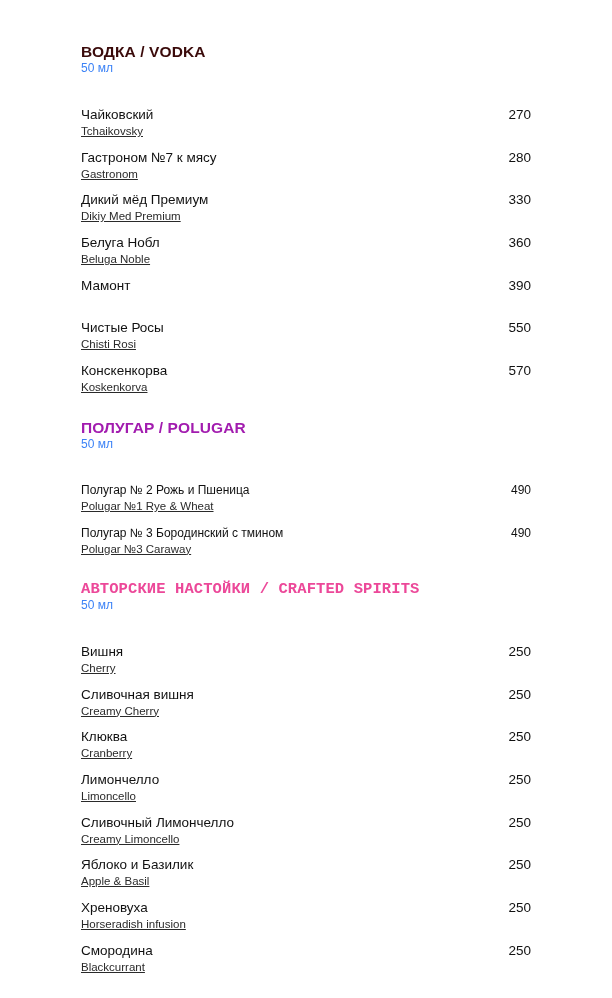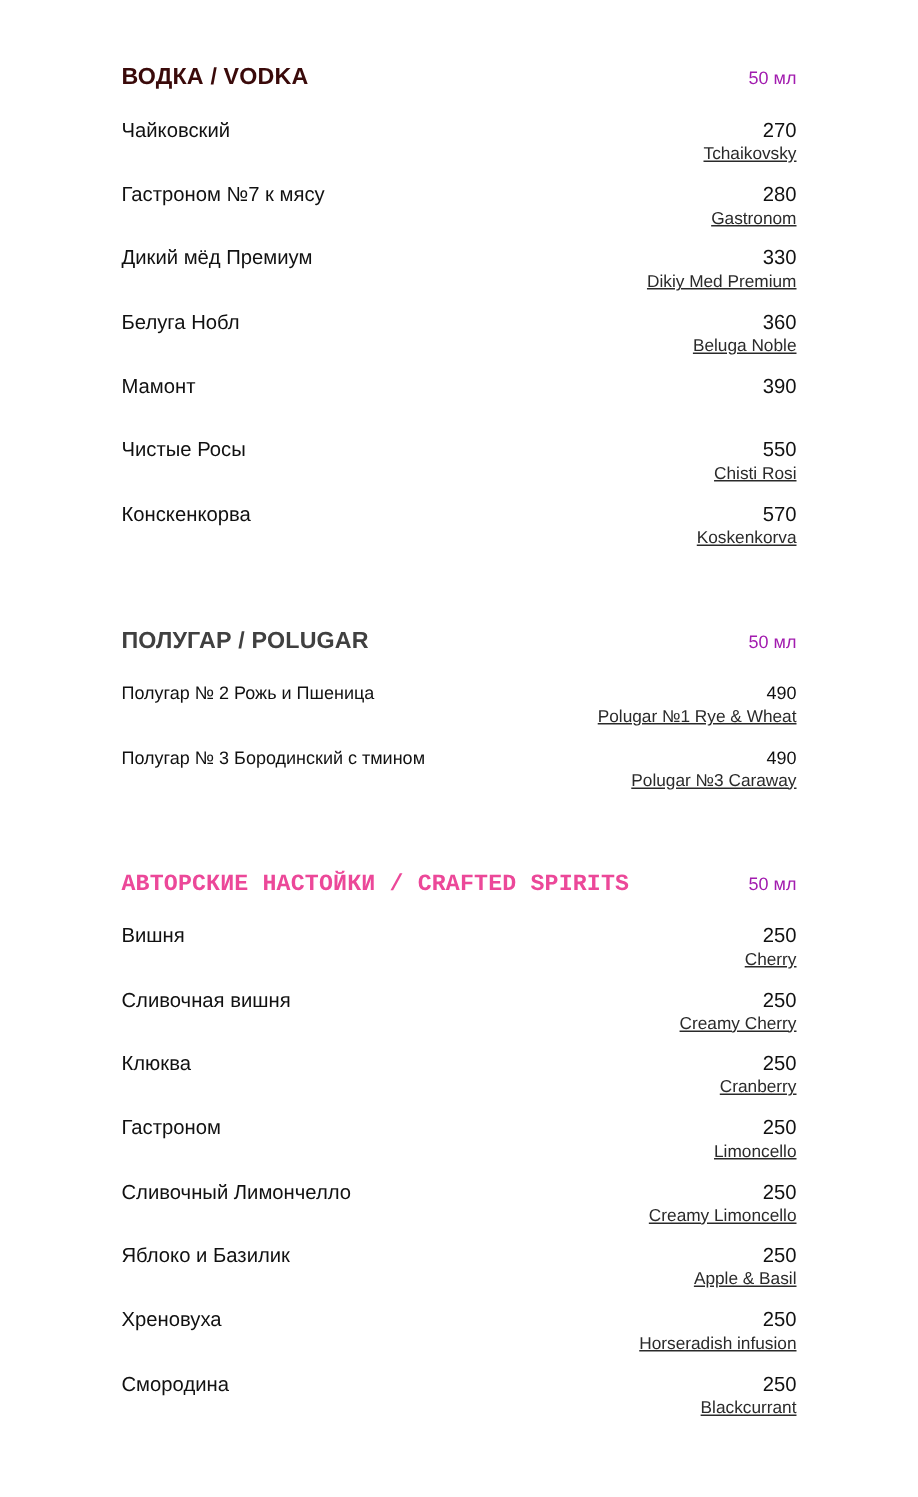--- a/index.html
+++ b/index.html
@@ -24,34 +24,34 @@
   .section {
     position: absolute;
     left: 0;
     right: 0;
   }
   .section-header {
     display: flex;
     justify-content: space-between;
     align-items: baseline;
     height: 24px;
+    flex-direction: column;
   }
   .section-title {
     font-weight: bold;
     font-size: 15.5px;
     letter-spacing: 0.1px;
     color: #3a0a0a;
   }
   .section-volume {
     font-size: 12px;
-    color: #a21caf;
+    color: #3b82f6;
   }
   .items {
-    margin-top: 12px;
-    text-align: right;
+    margin-top: 40px;
   }
   .item {
     height: 42.7px;
     position: relative;
   }
   .item-row {
     display: flex;
     justify-content: space-between;
     align-items: baseline;
   }
@@ -133,21 +133,21 @@
             <span class="item-name">Конскенкорва</span>
             <span class="item-price">570</span>
           </div>
         <div class="item-name-en">Koskenkorva</div>
       </div>
     </div>
   </div>
 
   <div class="section polugar" style="top:419px;">
     <div class="section-header">
-      <span class="section-title" style="color: #404040; text-align: center;">ПОЛУГАР / POLUGAR</span>
+      <span class="section-title" style="color: #a21caf; text-align: center;">ПОЛУГАР / POLUGAR</span>
       <span class="section-volume">50 мл</span>
     </div>
     <div class="items">
       <div class="item">
         <div class="item-row">
             <span class="item-name">Полугар № 2 Рожь и Пшеница</span>
             <span class="item-price">490</span>
           </div>
         <div class="item-name-en">Polugar №1 Rye &amp; Wheat</div>
       </div>
@@ -183,21 +183,21 @@
       </div>
       <div class="item">
         <div class="item-row">
             <span class="item-name">Клюква</span>
             <span class="item-price">250</span>
           </div>
         <div class="item-name-en">Cranberry</div>
       </div>
       <div class="item">
         <div class="item-row">
-            <span class="item-name">Гастроном</span>
+            <span class="item-name">Лимончелло</span>
             <span class="item-price">250</span>
           </div>
         <div class="item-name-en">Limoncello</div>
       </div>
       <div class="item">
         <div class="item-row">
             <span class="item-name">Сливочный Лимончелло</span>
             <span class="item-price">250</span>
           </div>
         <div class="item-name-en">Creamy Limoncello</div>

